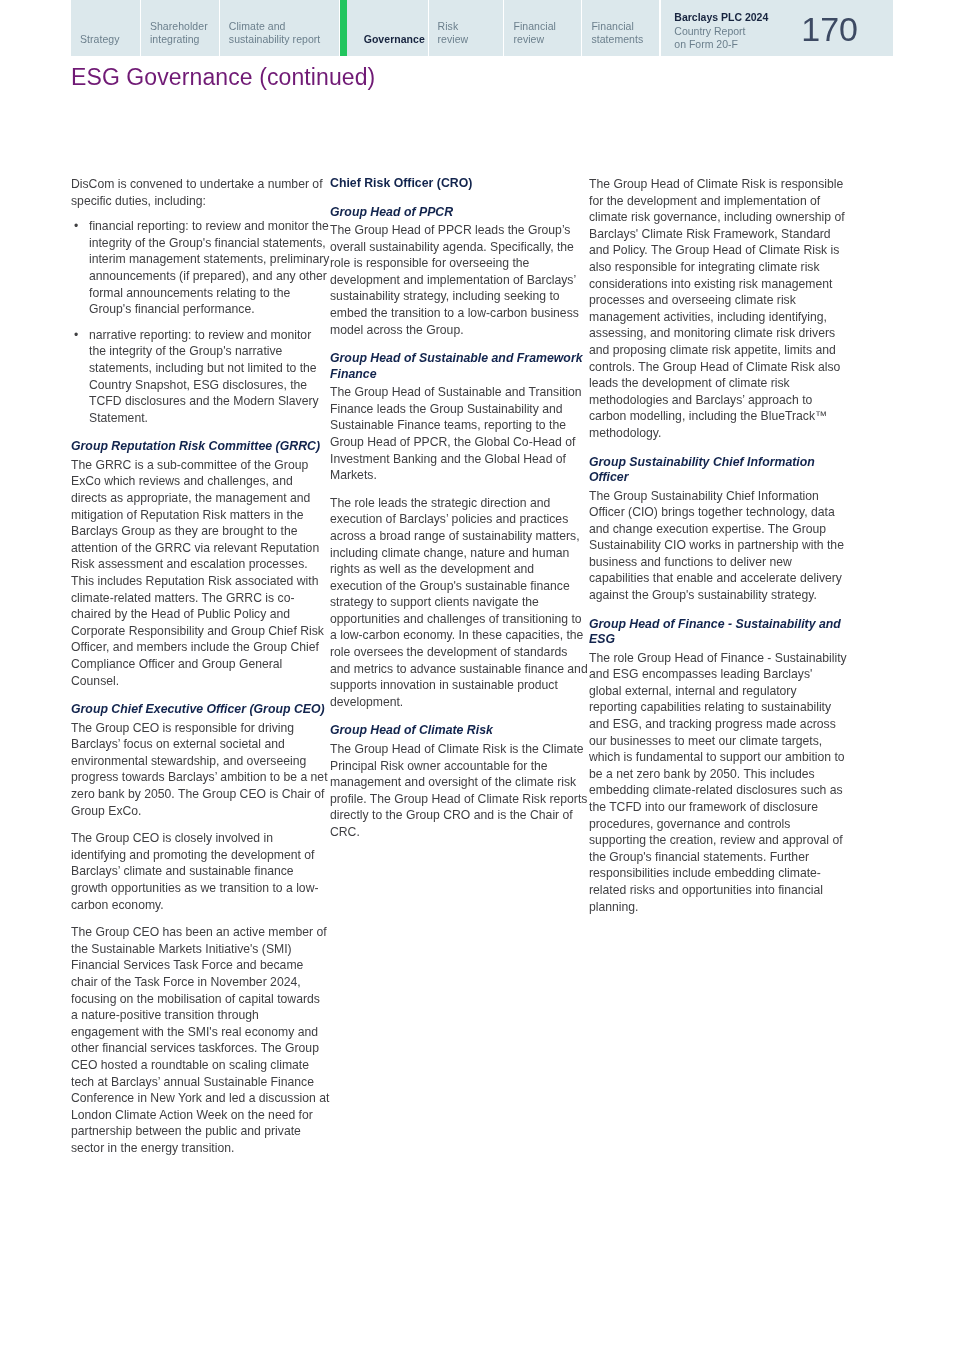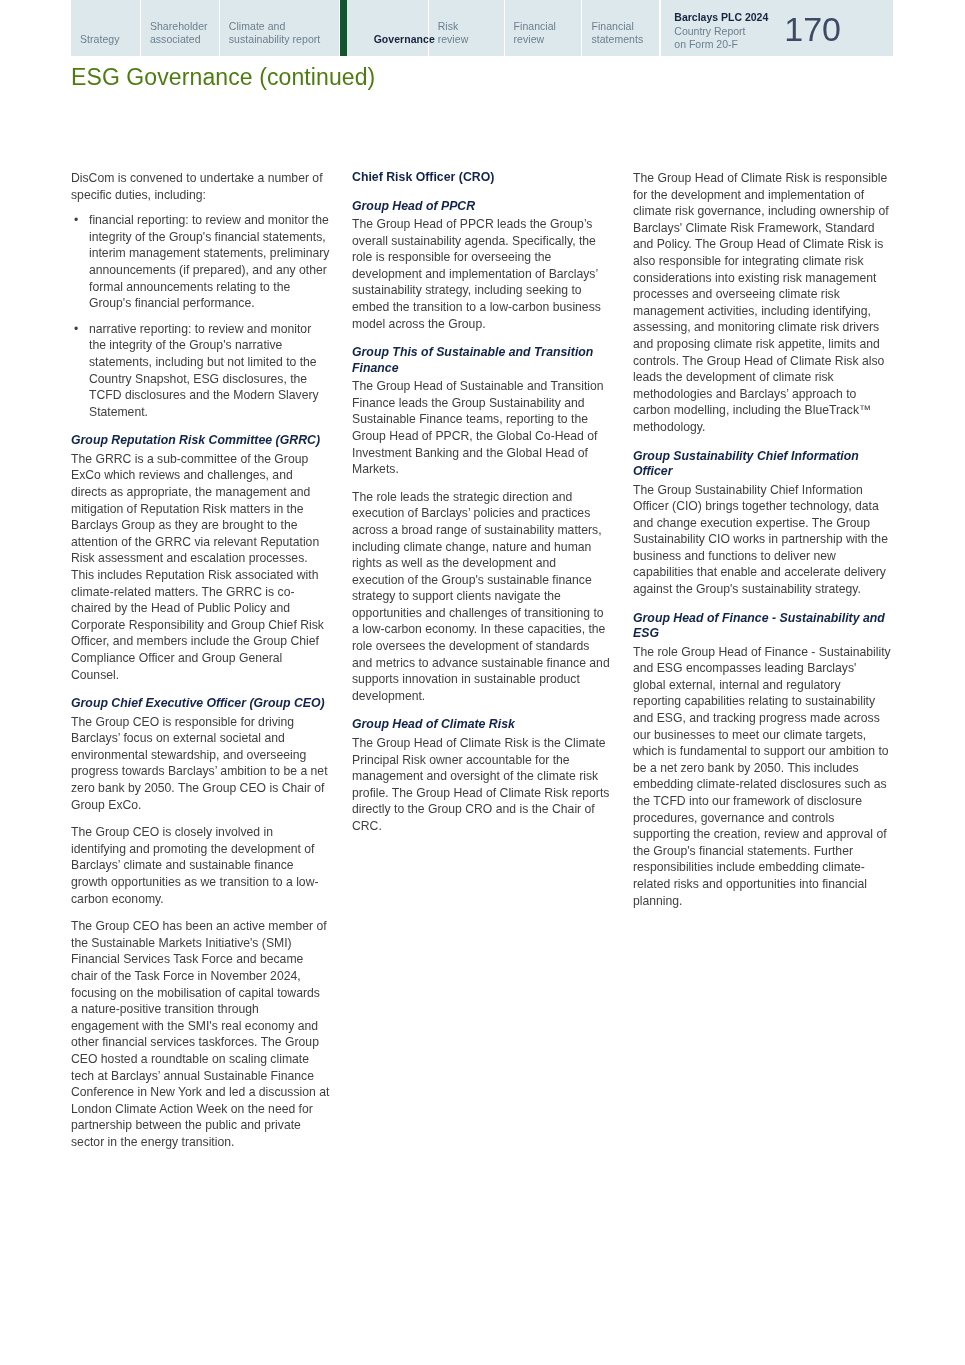--- a/index.html
+++ b/index.html
@@ -36,40 +36,41 @@
     border-right: 1px solid #ffffff;
     font-size: 10.5px;
     line-height: 12.5px;
     color: #6b7f8c;
     letter-spacing: 0.05px;
   }
   .nav-tab .tab-label { display: block; }
   .nav-tab.active {
     color: #17243f;
     font-weight: bold;
-    border-left: 7px solid #14532d;
-    padding-left: 27px;
+    border-left: 7px solid #22c55e;
+    padding-left: 17px;
   }
   .nav-tab.t-strategy   { width: 70px; }
   .nav-tab.t-shareholder{ width: 79px; }
   .nav-tab.t-climate    { width: 120px; }
   .nav-tab.t-governance { width: 89px; }
   .nav-tab.t-risk       { width: 76px; }
   .nav-tab.t-finrev     { width: 78px; }
   .nav-tab.t-finstate   { width: 78px; }
   .nav-spacer {
     flex: 1 1 auto;
     border-right: 1px solid #ffffff;
   }
   .nav-meta {
     width: 232px;
     display: flex;
     align-items: flex-start;
     padding: 8px 0 0 13px;
     box-sizing: border-box;
+    gap: 17px;
   }
   .meta-text {
     font-size: 10.5px;
     line-height: 13.5px;
     color: #6b7f8c;
     padding-top: 3px;
   }
   .meta-text .meta-line1 {
     font-weight: bold;
     color: #17243f;
@@ -83,33 +84,32 @@
     font-weight: 300;
   }
 
   
   .page-title {
     position: absolute;
     left: 71px;
     top: 62px;
     font-size: 23px;
     line-height: 30px;
-    color: #4d7c0f;
+    color: #701a75;
     font-weight: 400;
     letter-spacing: 0.1px;
   }
 
   
   .columns {
     position: absolute;
     left: 71px;
-    top: 170px;
+    top: 176px;
     width: 822px;
     display: flex;
-    gap: 22px;
   }
   .col {
     width: 259px;
     box-sizing: border-box;
   }
   .col.col-2 { width: 259px; }
   .col.col-3 { width: 259px; }
 
   h3.section-head {
     font-size: 12.3px;
@@ -158,21 +158,21 @@
 </head>
 <body>
 
 <div class="nav-band">
 
   <div class="nav-tab t-strategy">
     <span class="tab-label">Strategy</span>
   </div>
 
   <div class="nav-tab t-shareholder">
-    <span class="tab-label"><span>Shareholder</span><br><span>associated</span></span>
+    <span class="tab-label"><span>Shareholder</span><br><span>integrating</span></span>
   </div>
 
   <div class="nav-tab t-climate">
     <span class="tab-label"><span>Climate and</span><br><span>sustainability report</span></span>
   </div>
 
   <div class="nav-tab t-governance active">
     <span class="tab-label">Governance</span>
   </div>
 
@@ -227,21 +227,21 @@
     <p class="body-text">The Group CEO is closely involved in identifying and promoting the development of Barclays’ climate and sustainable finance growth opportunities as we transition to a low-carbon economy.</p>
     <p class="body-text">The Group CEO has been an active member of the Sustainable Markets Initiative's (SMI) Financial Services Task Force and became chair of the Task Force in November 2024, focusing on the mobilisation of capital towards a nature-positive transition through engagement with the SMI's real economy and other financial services taskforces. The Group CEO hosted a roundtable on scaling climate tech at Barclays’ annual Sustainable Finance Conference in New York and led a discussion at London Climate Action Week on the need for partnership between the public and private sector in the energy transition.</p>
   </div>
 
   <div class="col col-2">
     <h3 class="section-head">Chief Risk Officer (CRO)</h3>
 
     <h3 class="section-head gap">Group Head of PPCR</h3>
     <p class="body-text">The Group Head of PPCR leads the Group’s overall sustainability agenda. Specifically, the role is responsible for overseeing the development and implementation of Barclays’ sustainability strategy, including seeking to embed the transition to a low-carbon business model across the Group.</p>
 
-    <h3 class="section-head gap">Group This of Sustainable and Transition Finance</h3>
+    <h3 class="section-head gap">Group Head of Sustainable and Framework Finance</h3>
     <p class="body-text">The Group Head of Sustainable and Transition Finance leads the Group Sustainability and Sustainable Finance teams, reporting to the Group Head of PPCR, the Global Co-Head of Investment Banking and the Global Head of Markets.</p>
     <p class="body-text">The role leads the strategic direction and execution of Barclays’ policies and practices across a broad range of sustainability matters, including climate change, nature and human rights as well as the development and execution of the Group's sustainable finance strategy to support clients navigate the opportunities and challenges of transitioning to a low-carbon economy. In these capacities, the role oversees the development of standards and metrics to advance sustainable finance and supports innovation in sustainable product development.</p>
 
     <h3 class="section-head gap">Group Head of Climate Risk</h3>
     <p class="body-text">The Group Head of Climate Risk is the Climate Principal Risk owner accountable for the management and oversight of the climate risk profile. The Group Head of Climate Risk reports directly to the Group CRO and is the Chair of CRC.</p>
   </div>
 
   <div class="col col-3">
     <p class="body-text">The Group Head of Climate Risk is responsible for the development and implementation of climate risk governance, including ownership of Barclays' Climate Risk Framework, Standard and Policy. The Group Head of Climate Risk is also responsible for integrating climate risk considerations into existing risk management processes and overseeing climate risk management activities, including identifying, assessing, and monitoring climate risk drivers and proposing climate risk appetite, limits and controls. The Group Head of Climate Risk also leads the development of climate risk methodologies and Barclays’ approach to carbon modelling, including the BlueTrack™ methodology.</p>
 

